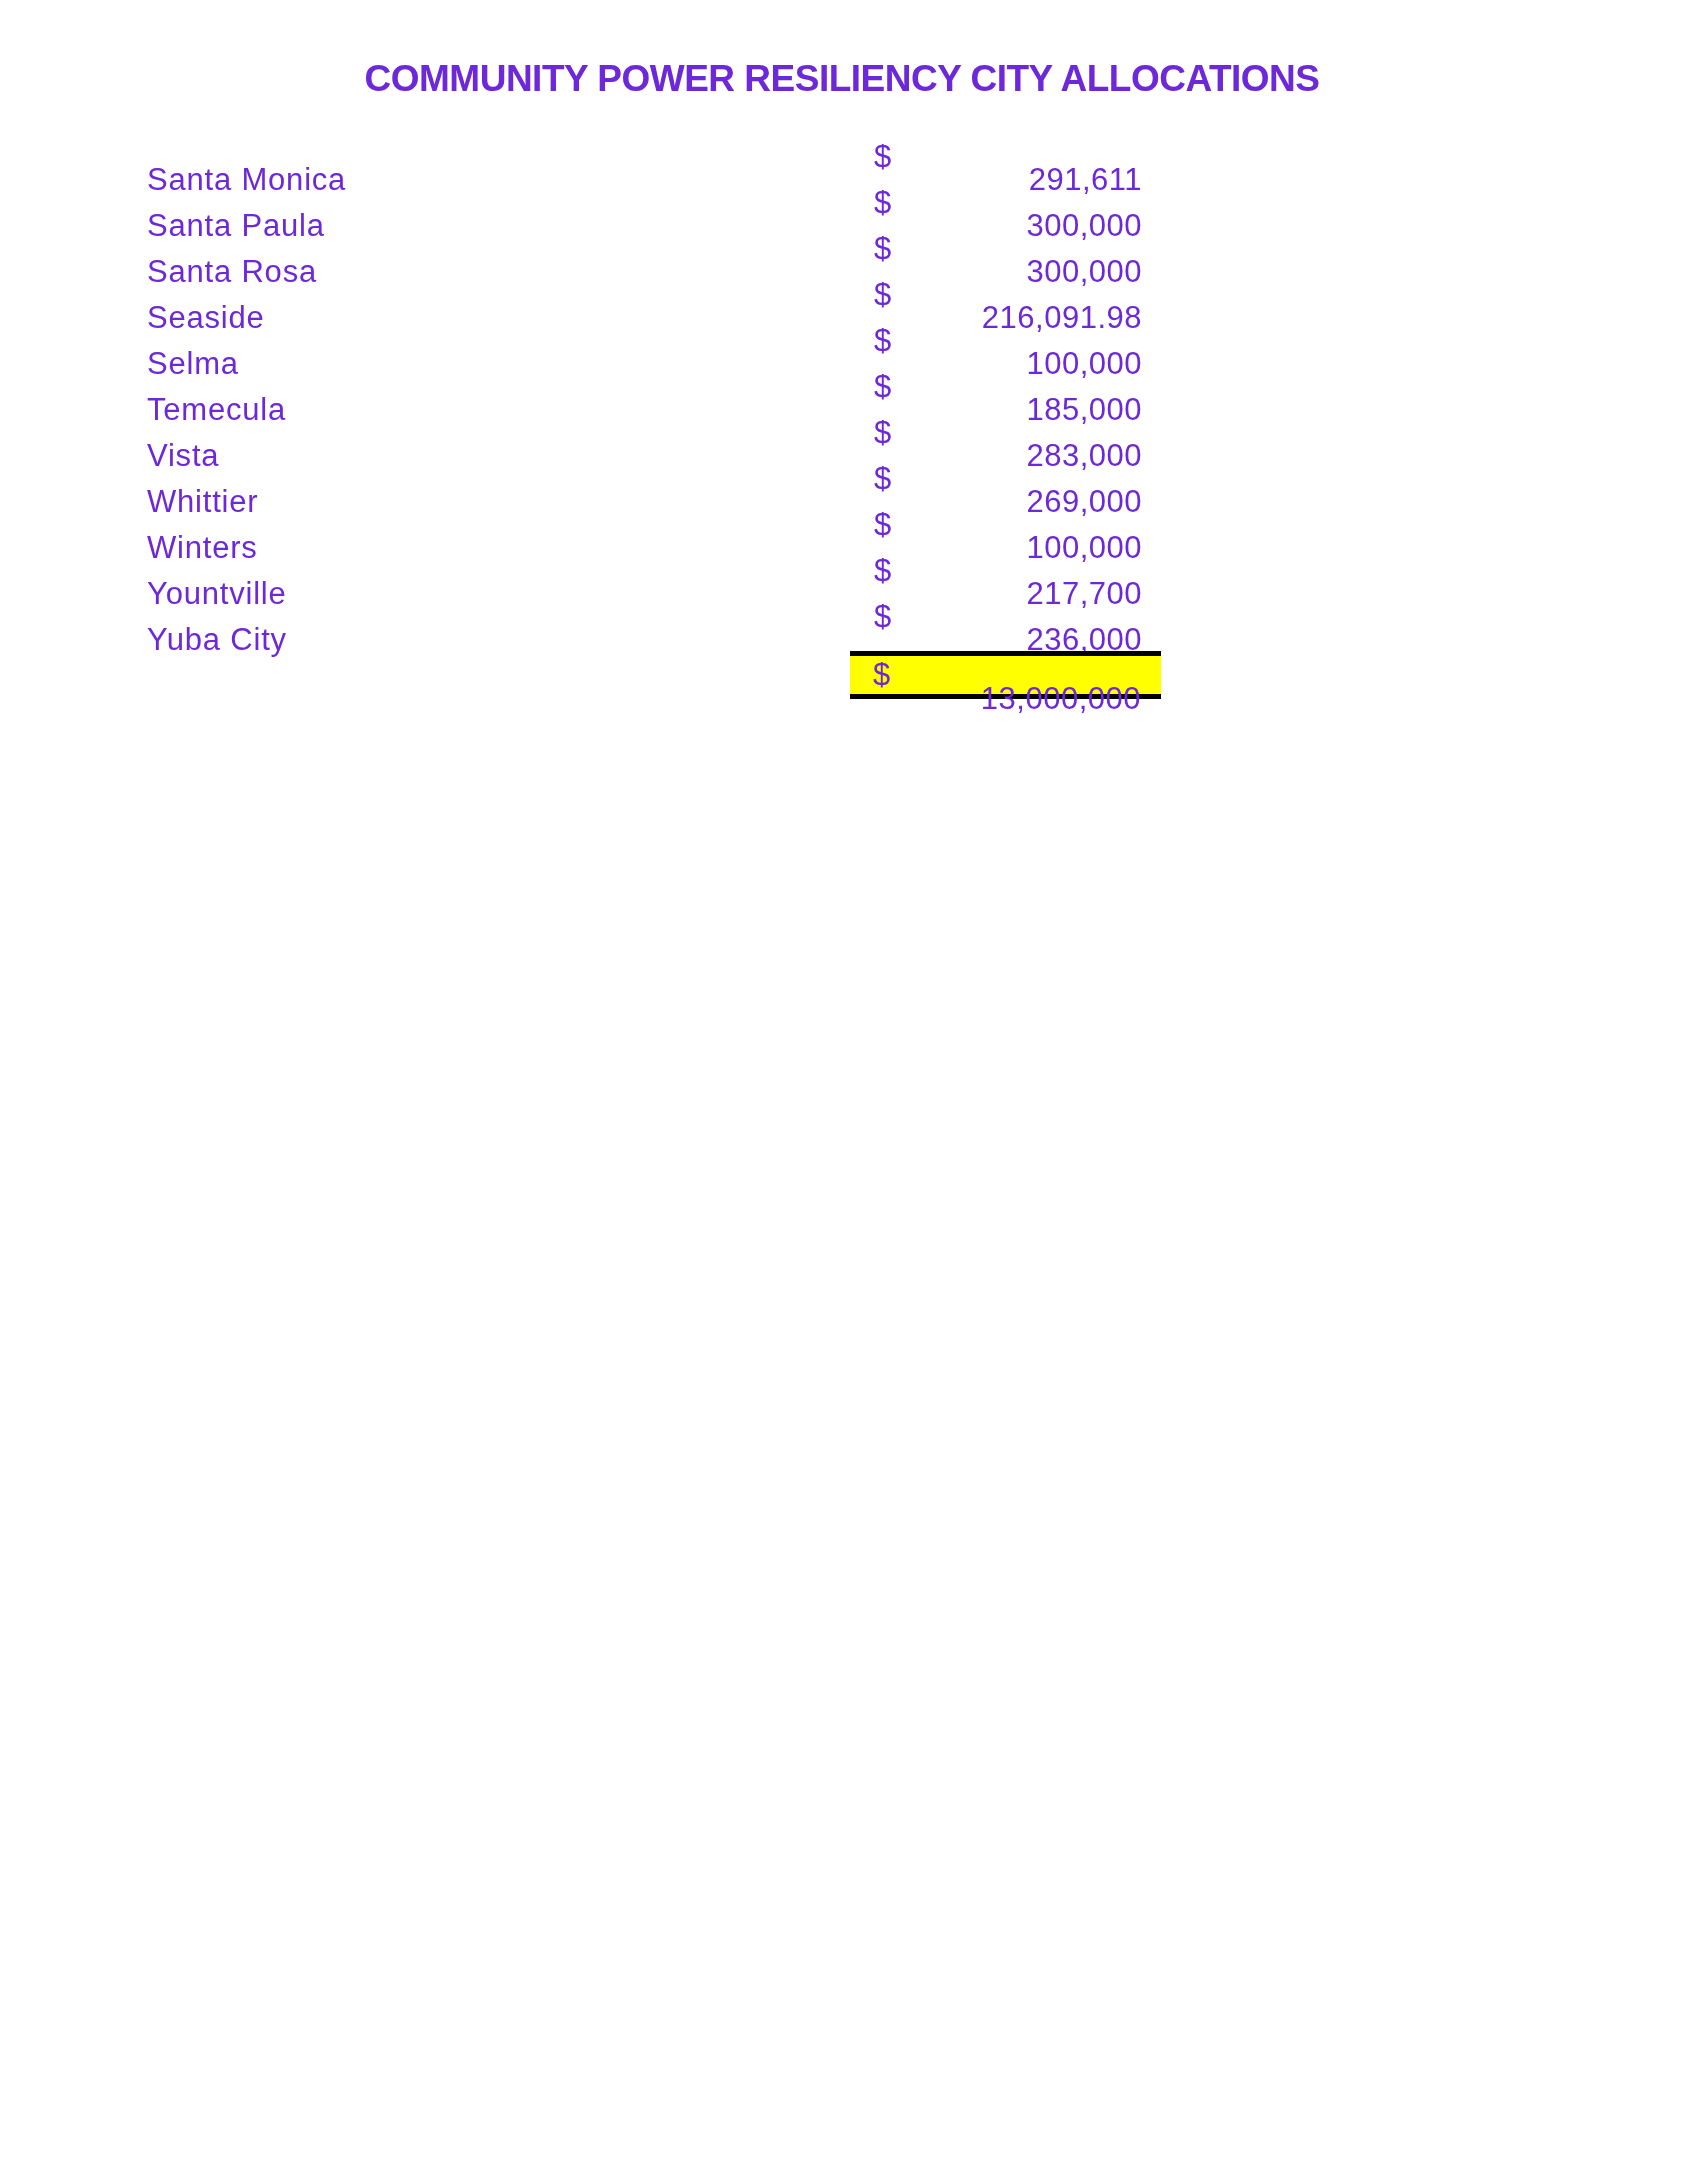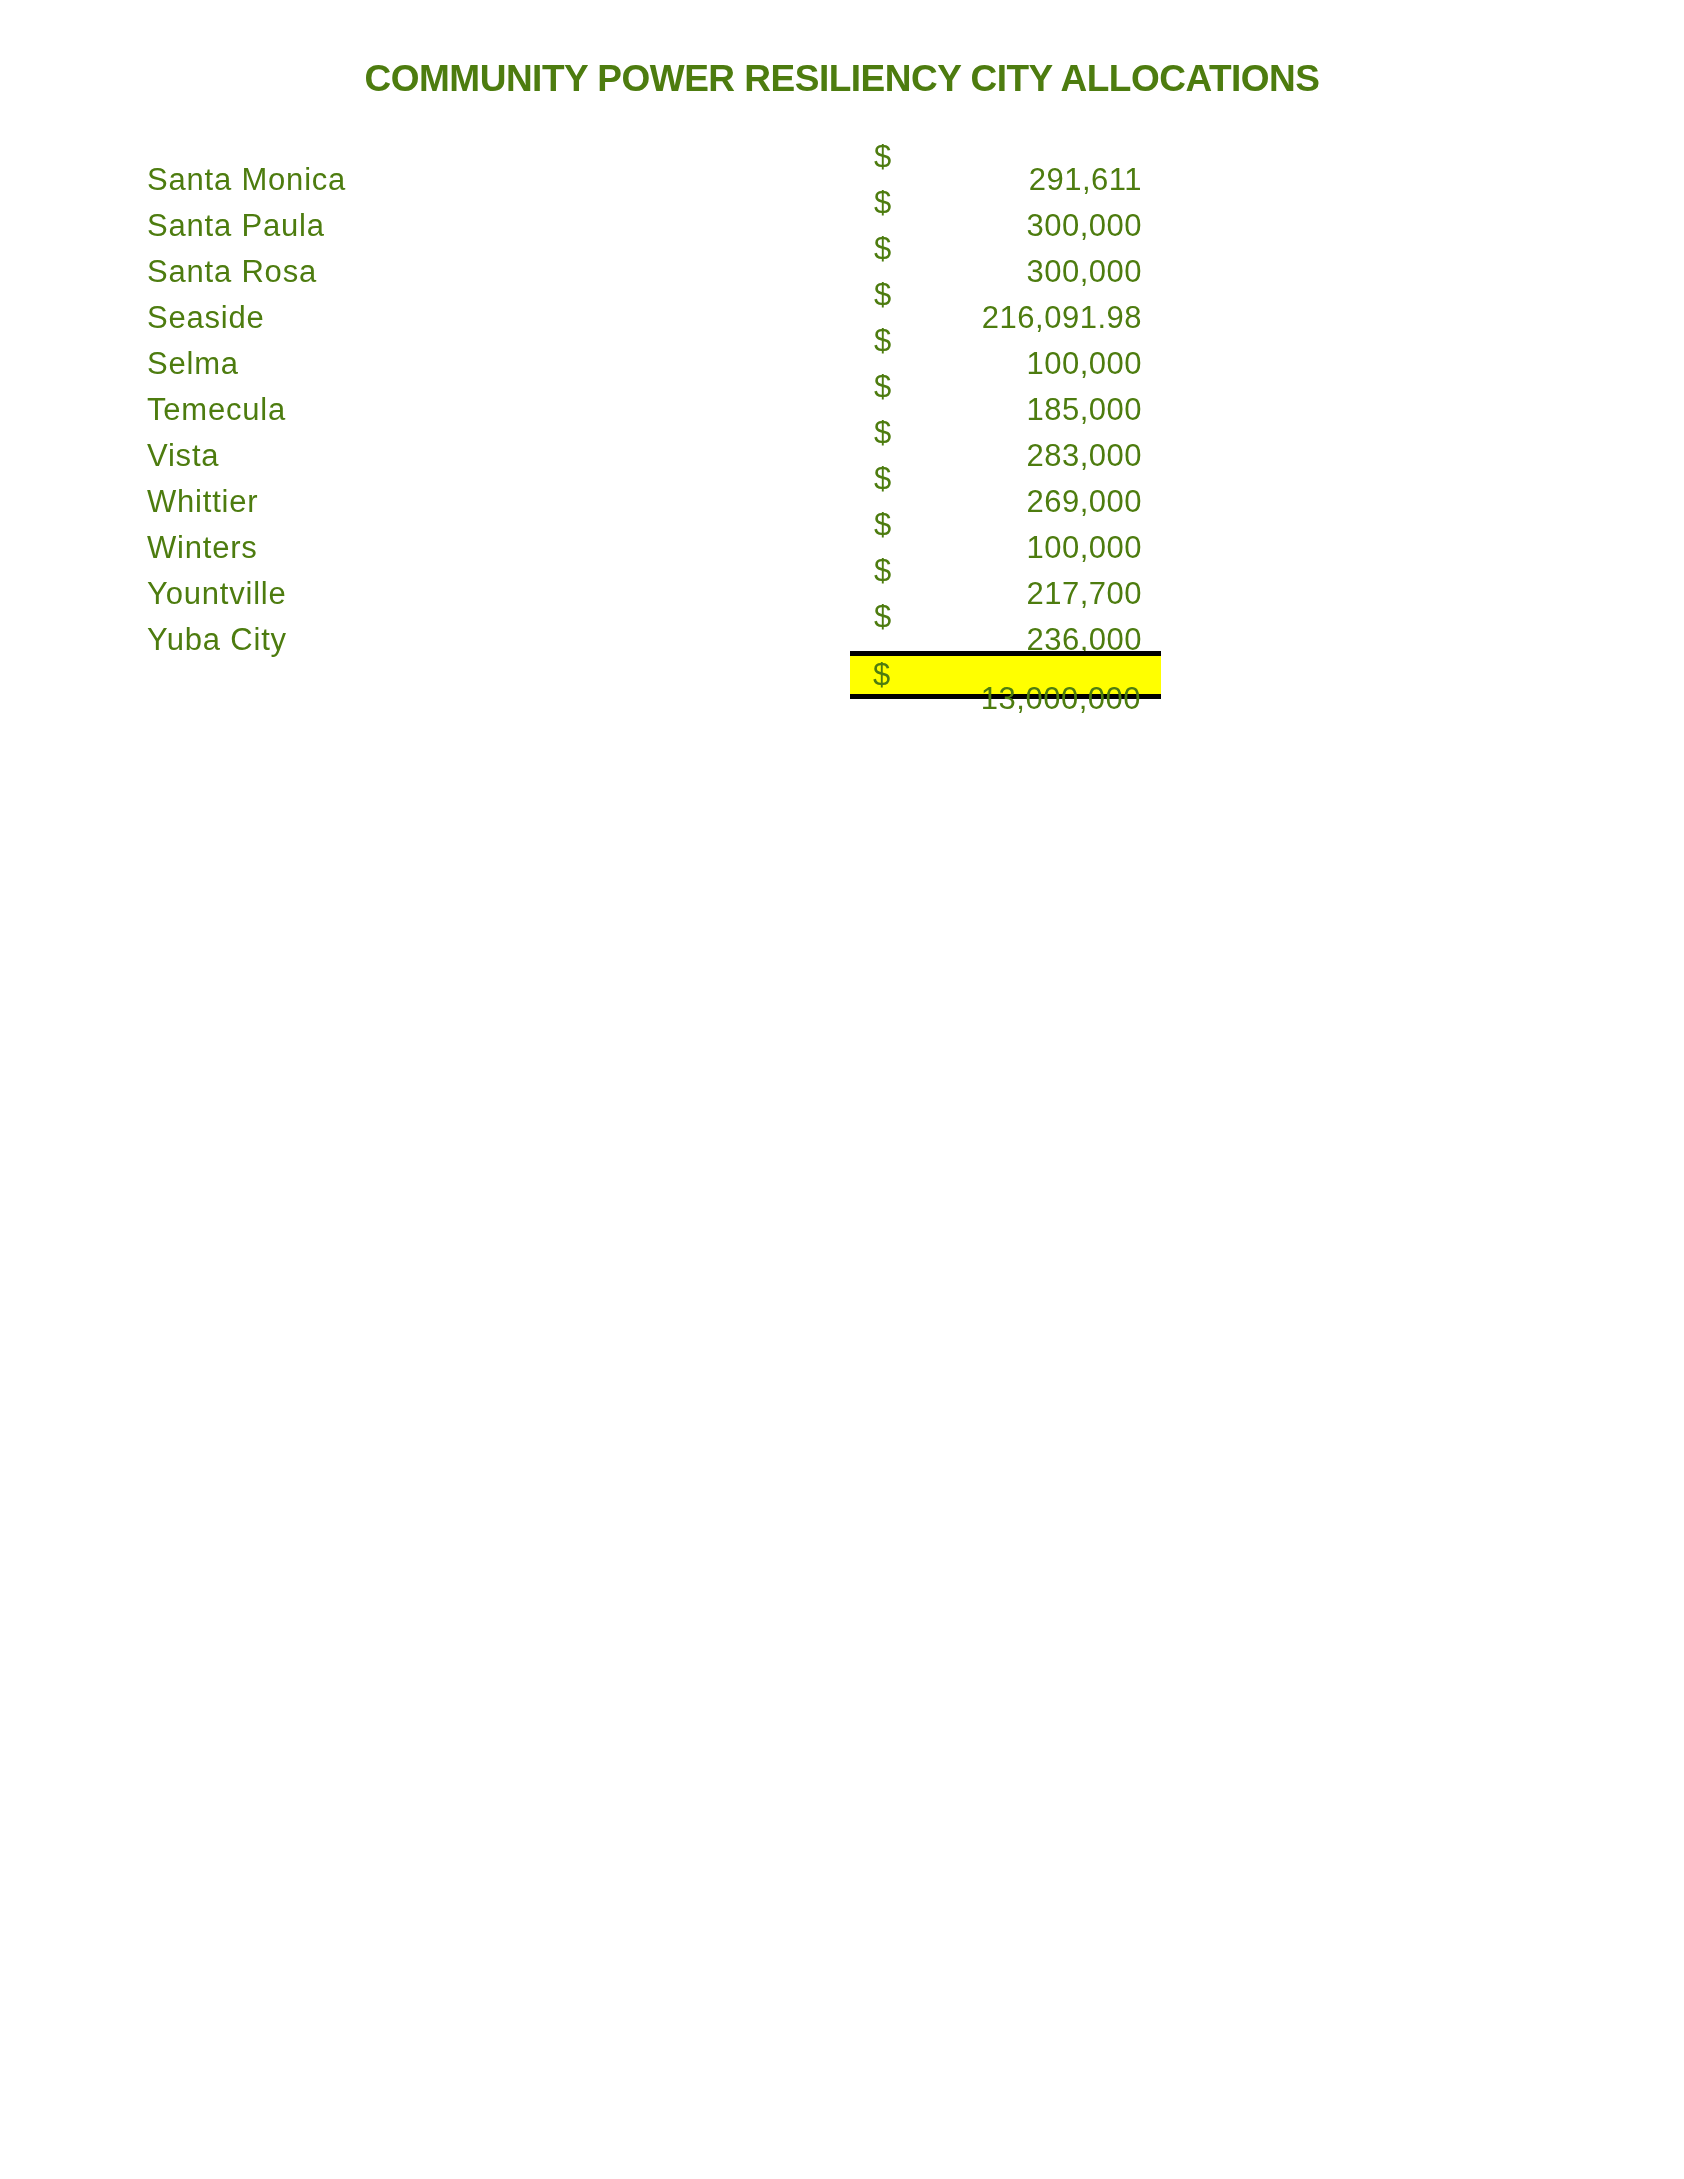--- a/index.html
+++ b/index.html
@@ -6,21 +6,21 @@
     margin: 0;
     padding: 0;
     background: #ffffff;
   }
   .page {
     position: relative;
     width: 1684px;
     height: 2179px;
     background: #ffffff;
     font-family: "Liberation Sans", sans-serif;
-    color: #4d7c0f;
+    color: #6d28d9;
     overflow: hidden;
   }
   .doc-title {
     position: absolute;
     left: 0;
     top: 56px;
     width: 1684px;
     text-align: center;
     font-size: 37px;
     font-weight: bold;

